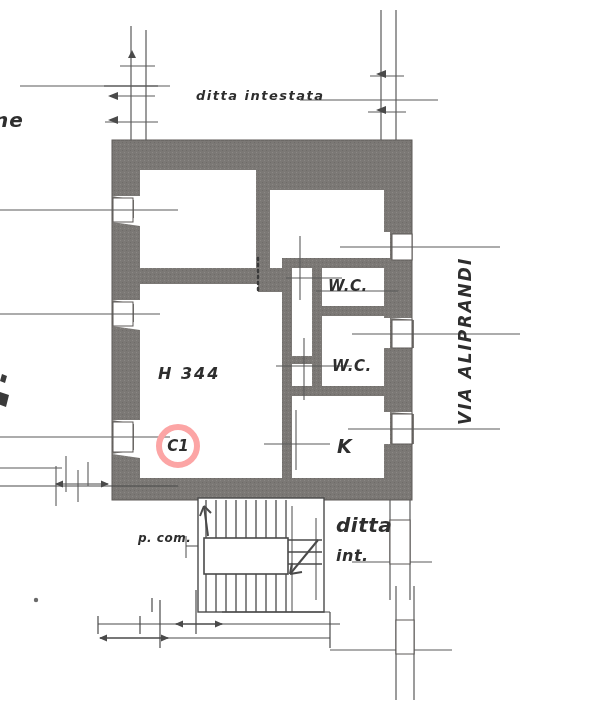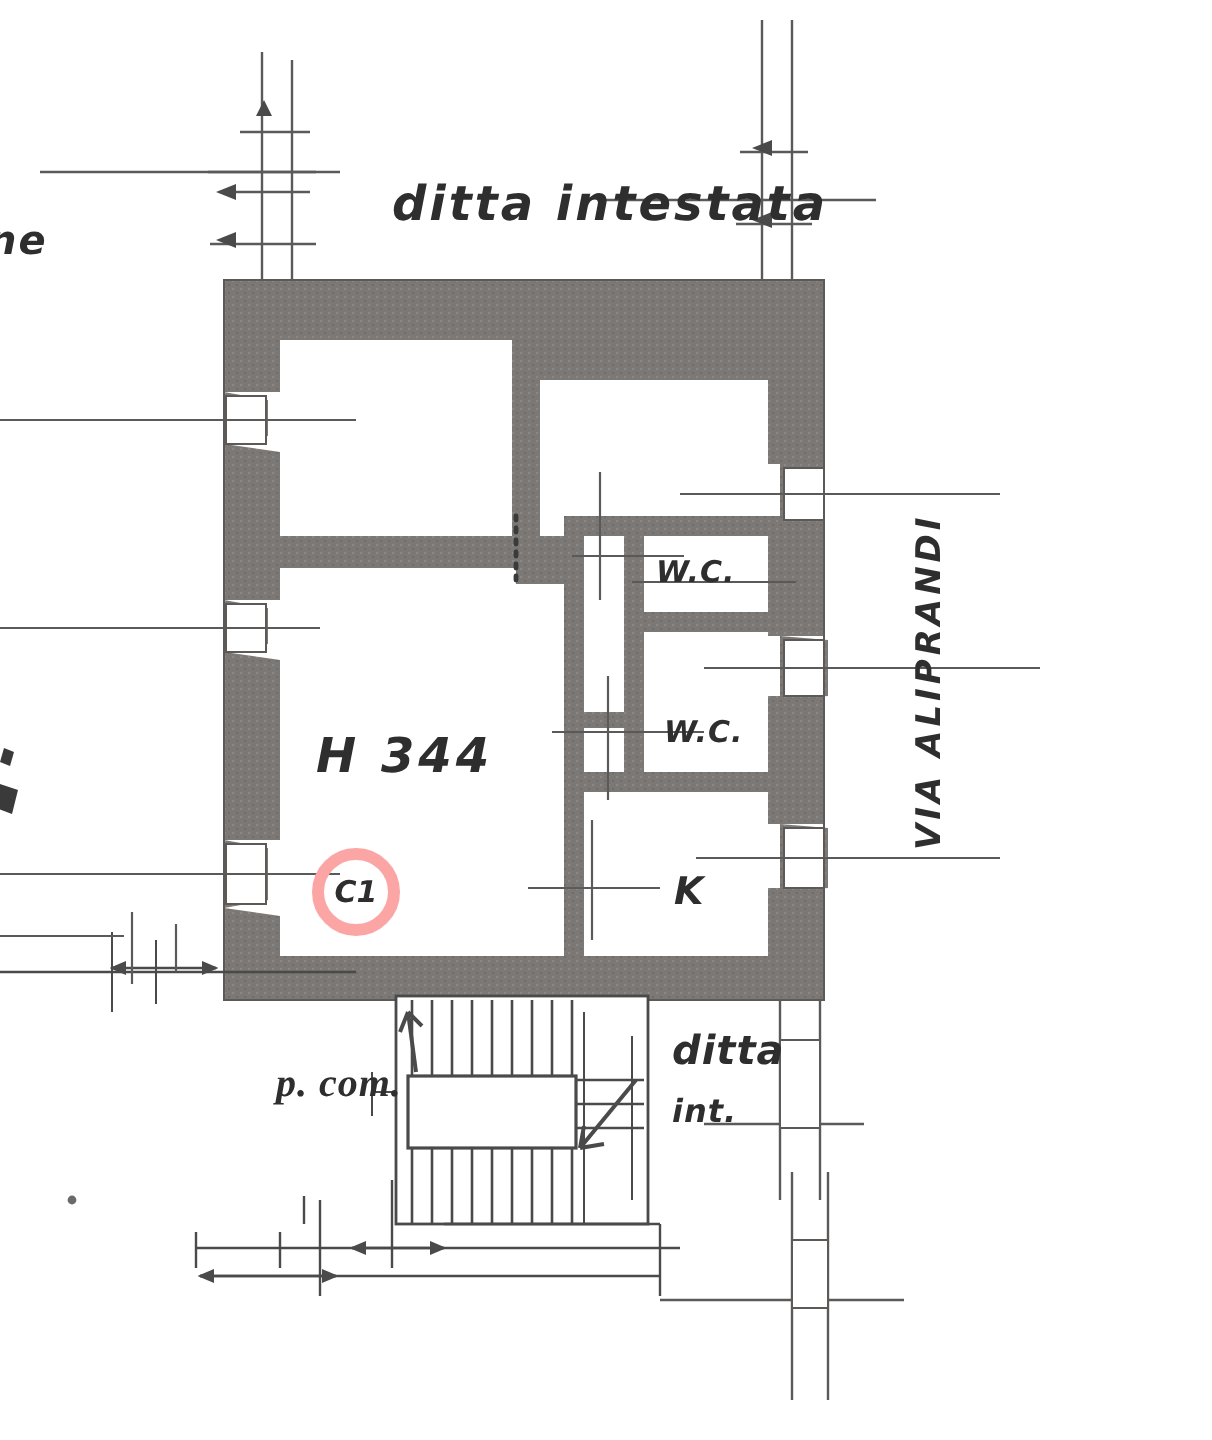--- a/index.html
+++ b/index.html
@@ -16,26 +16,26 @@
   .lbl{
     position:absolute;
     font-family:"DejaVu Sans","Liberation Sans",sans-serif;
     font-style:italic;
     font-weight:700;
     color:#2e2e2e;
     white-space:nowrap;
     letter-spacing:1px;
     -webkit-font-smoothing:antialiased;
   }
-  .lbl-ditta-intestata{ left:196px; top:88px; font-size:24px; letter-spacing:1.5px;}
-  .lbl-h344{ left:158px; top:364px; font-size:24px; letter-spacing:2px;}
+  .lbl-ditta-intestata{ left:196px; top:88px; font-size:13px; letter-spacing:1.5px;}
+  .lbl-h344{ left:158px; top:364px; font-size:16px; letter-spacing:2px;}
   .lbl-wc1{ left:328px; top:277px; font-size:15px; letter-spacing:0.5px;}
   .lbl-wc2{ left:332px; top:357px; font-size:15px; letter-spacing:0.5px;}
   .lbl-k{ left:337px; top:435px; font-size:19px;}
-  .lbl-pcom{ left:138px; top:531px; font-size:20px; letter-spacing:0.5px;font-family:Liberation Serif, serif;}
+  .lbl-pcom{ left:138px; top:531px; font-size:12px; letter-spacing:0.5px;}
   .lbl-ditta-int1{ left:336px; top:513px; font-size:20px; letter-spacing:0.5px;}
   .lbl-ditta-int2{ left:336px; top:546px; font-size:16px; letter-spacing:0.5px;}
   .lbl-edge-ne{ left:-6px; top:108px; font-size:20px; letter-spacing:1px;}
 
   .lbl-via{
     left:455px; top:425px;
     font-size:17px; letter-spacing:2px;
     transform:rotate(-90deg);
     transform-origin:left top;
     width:170px;

